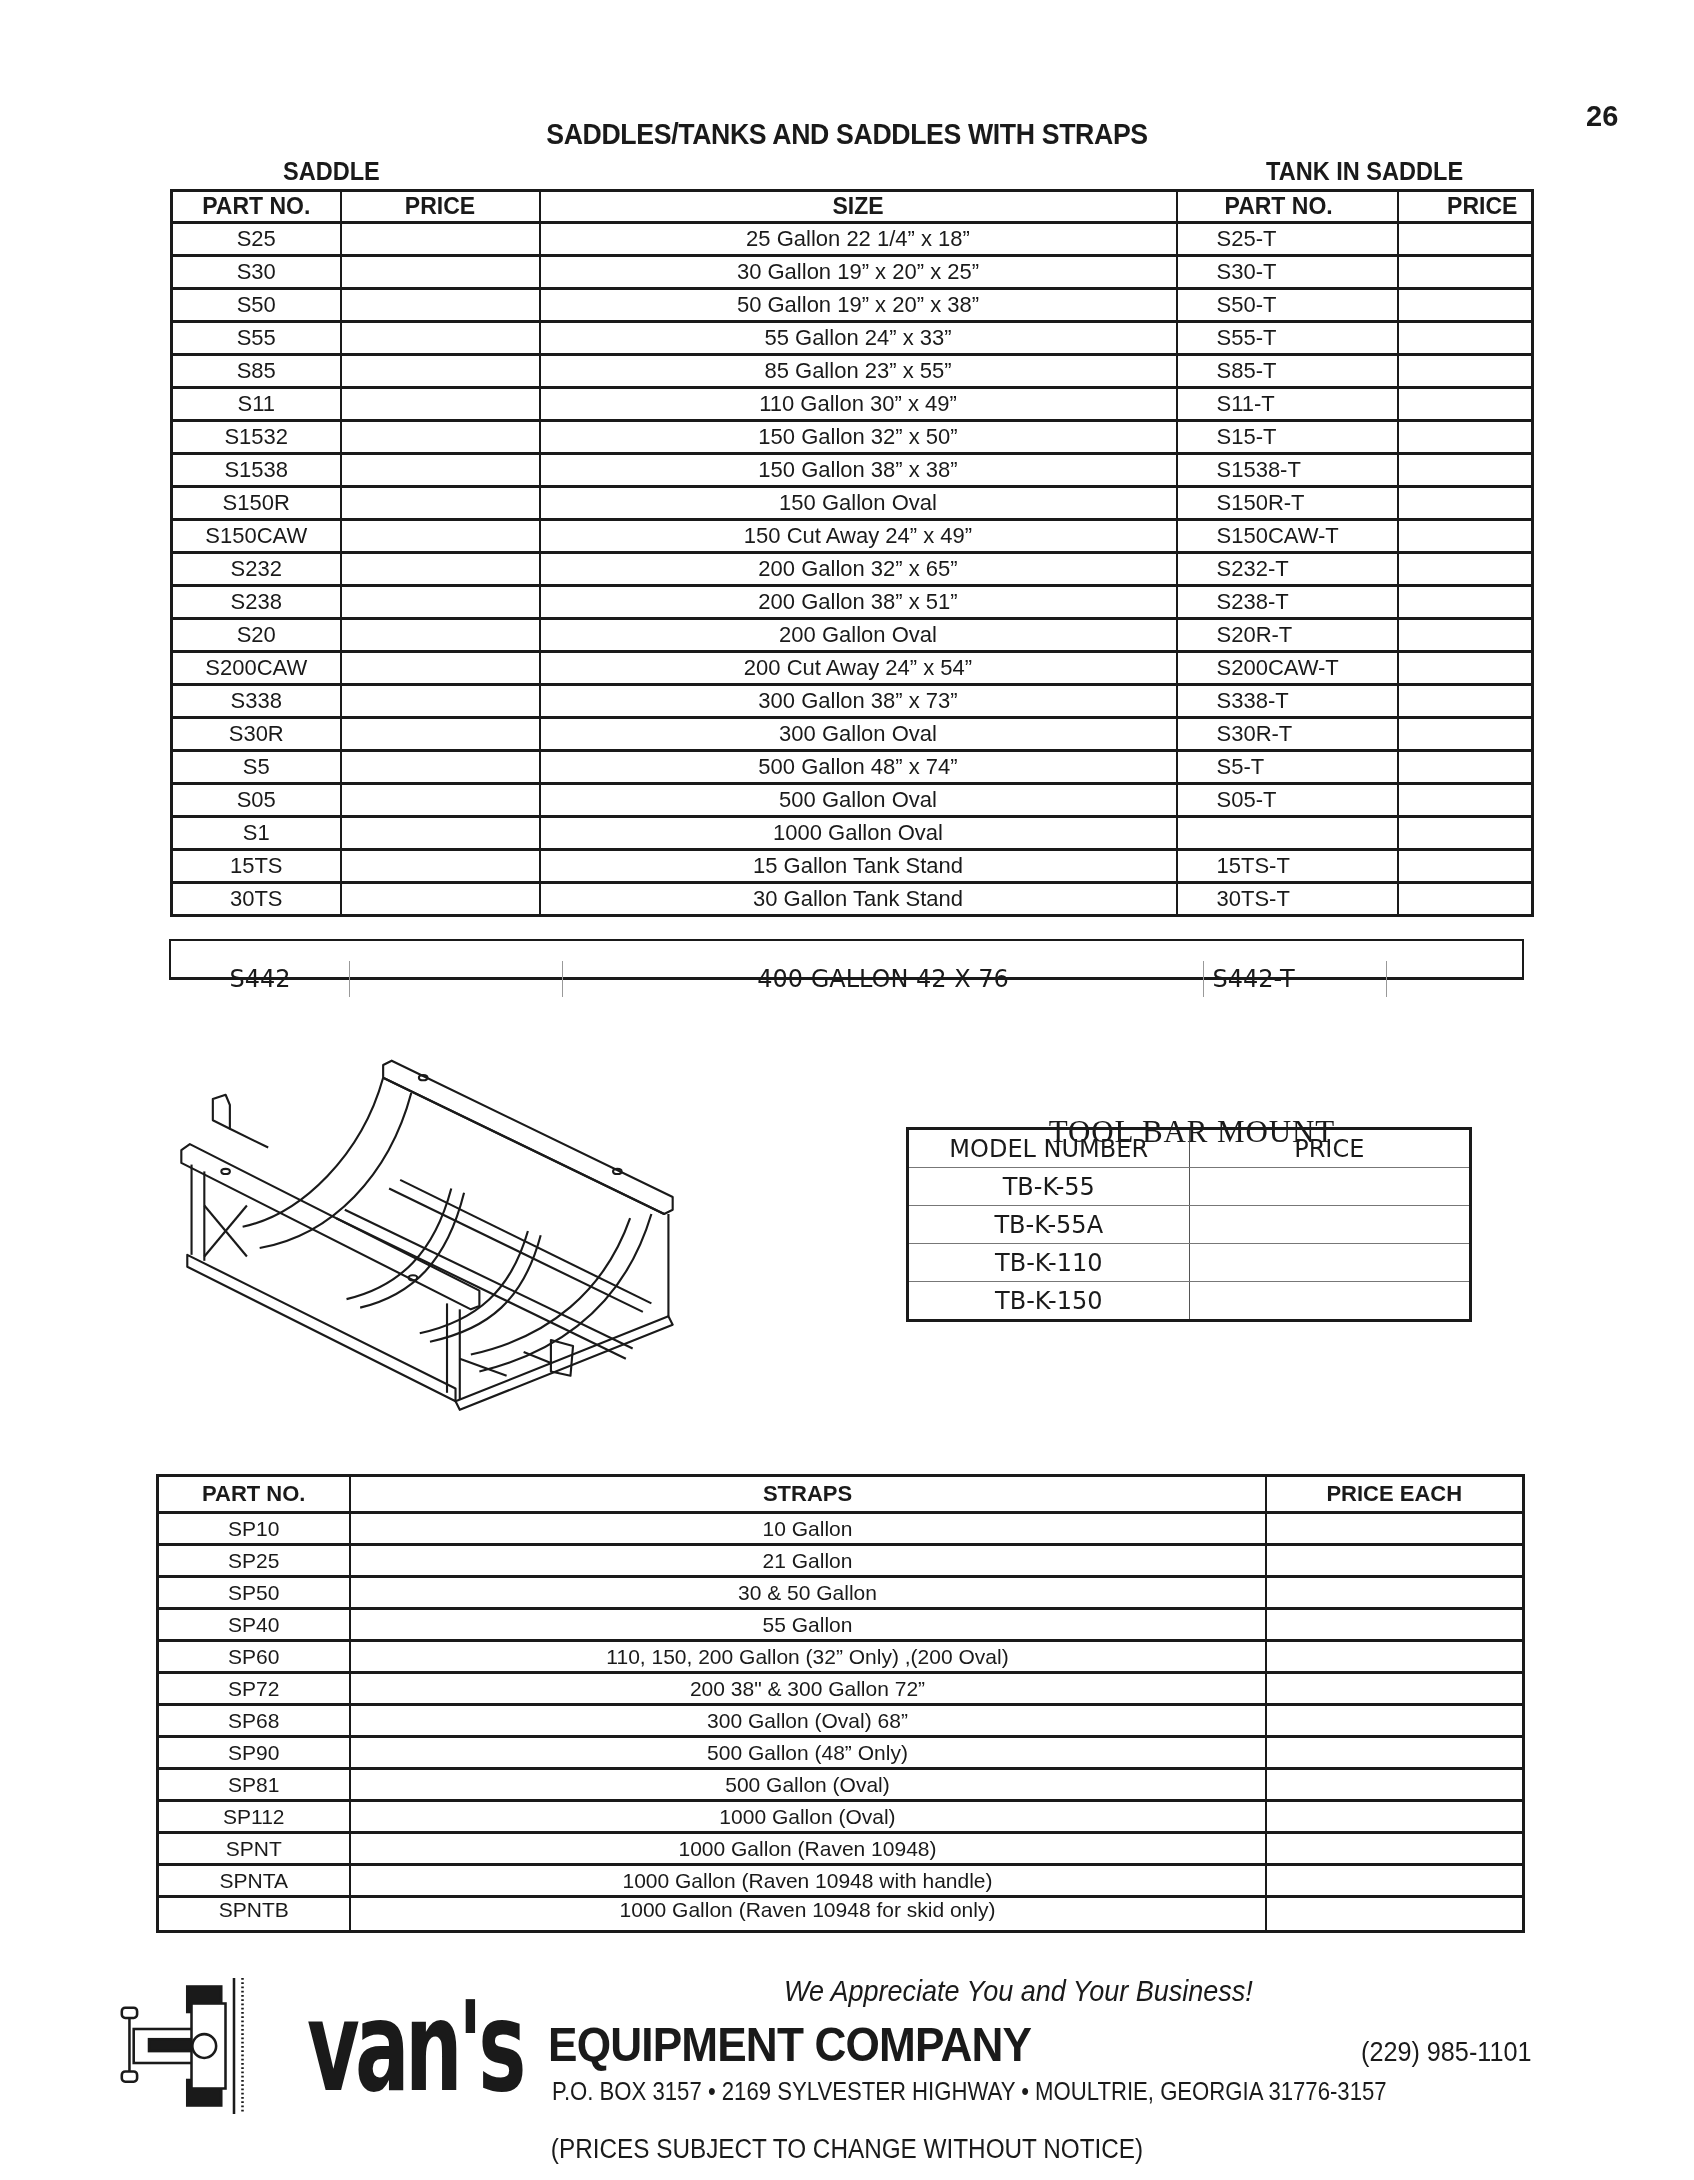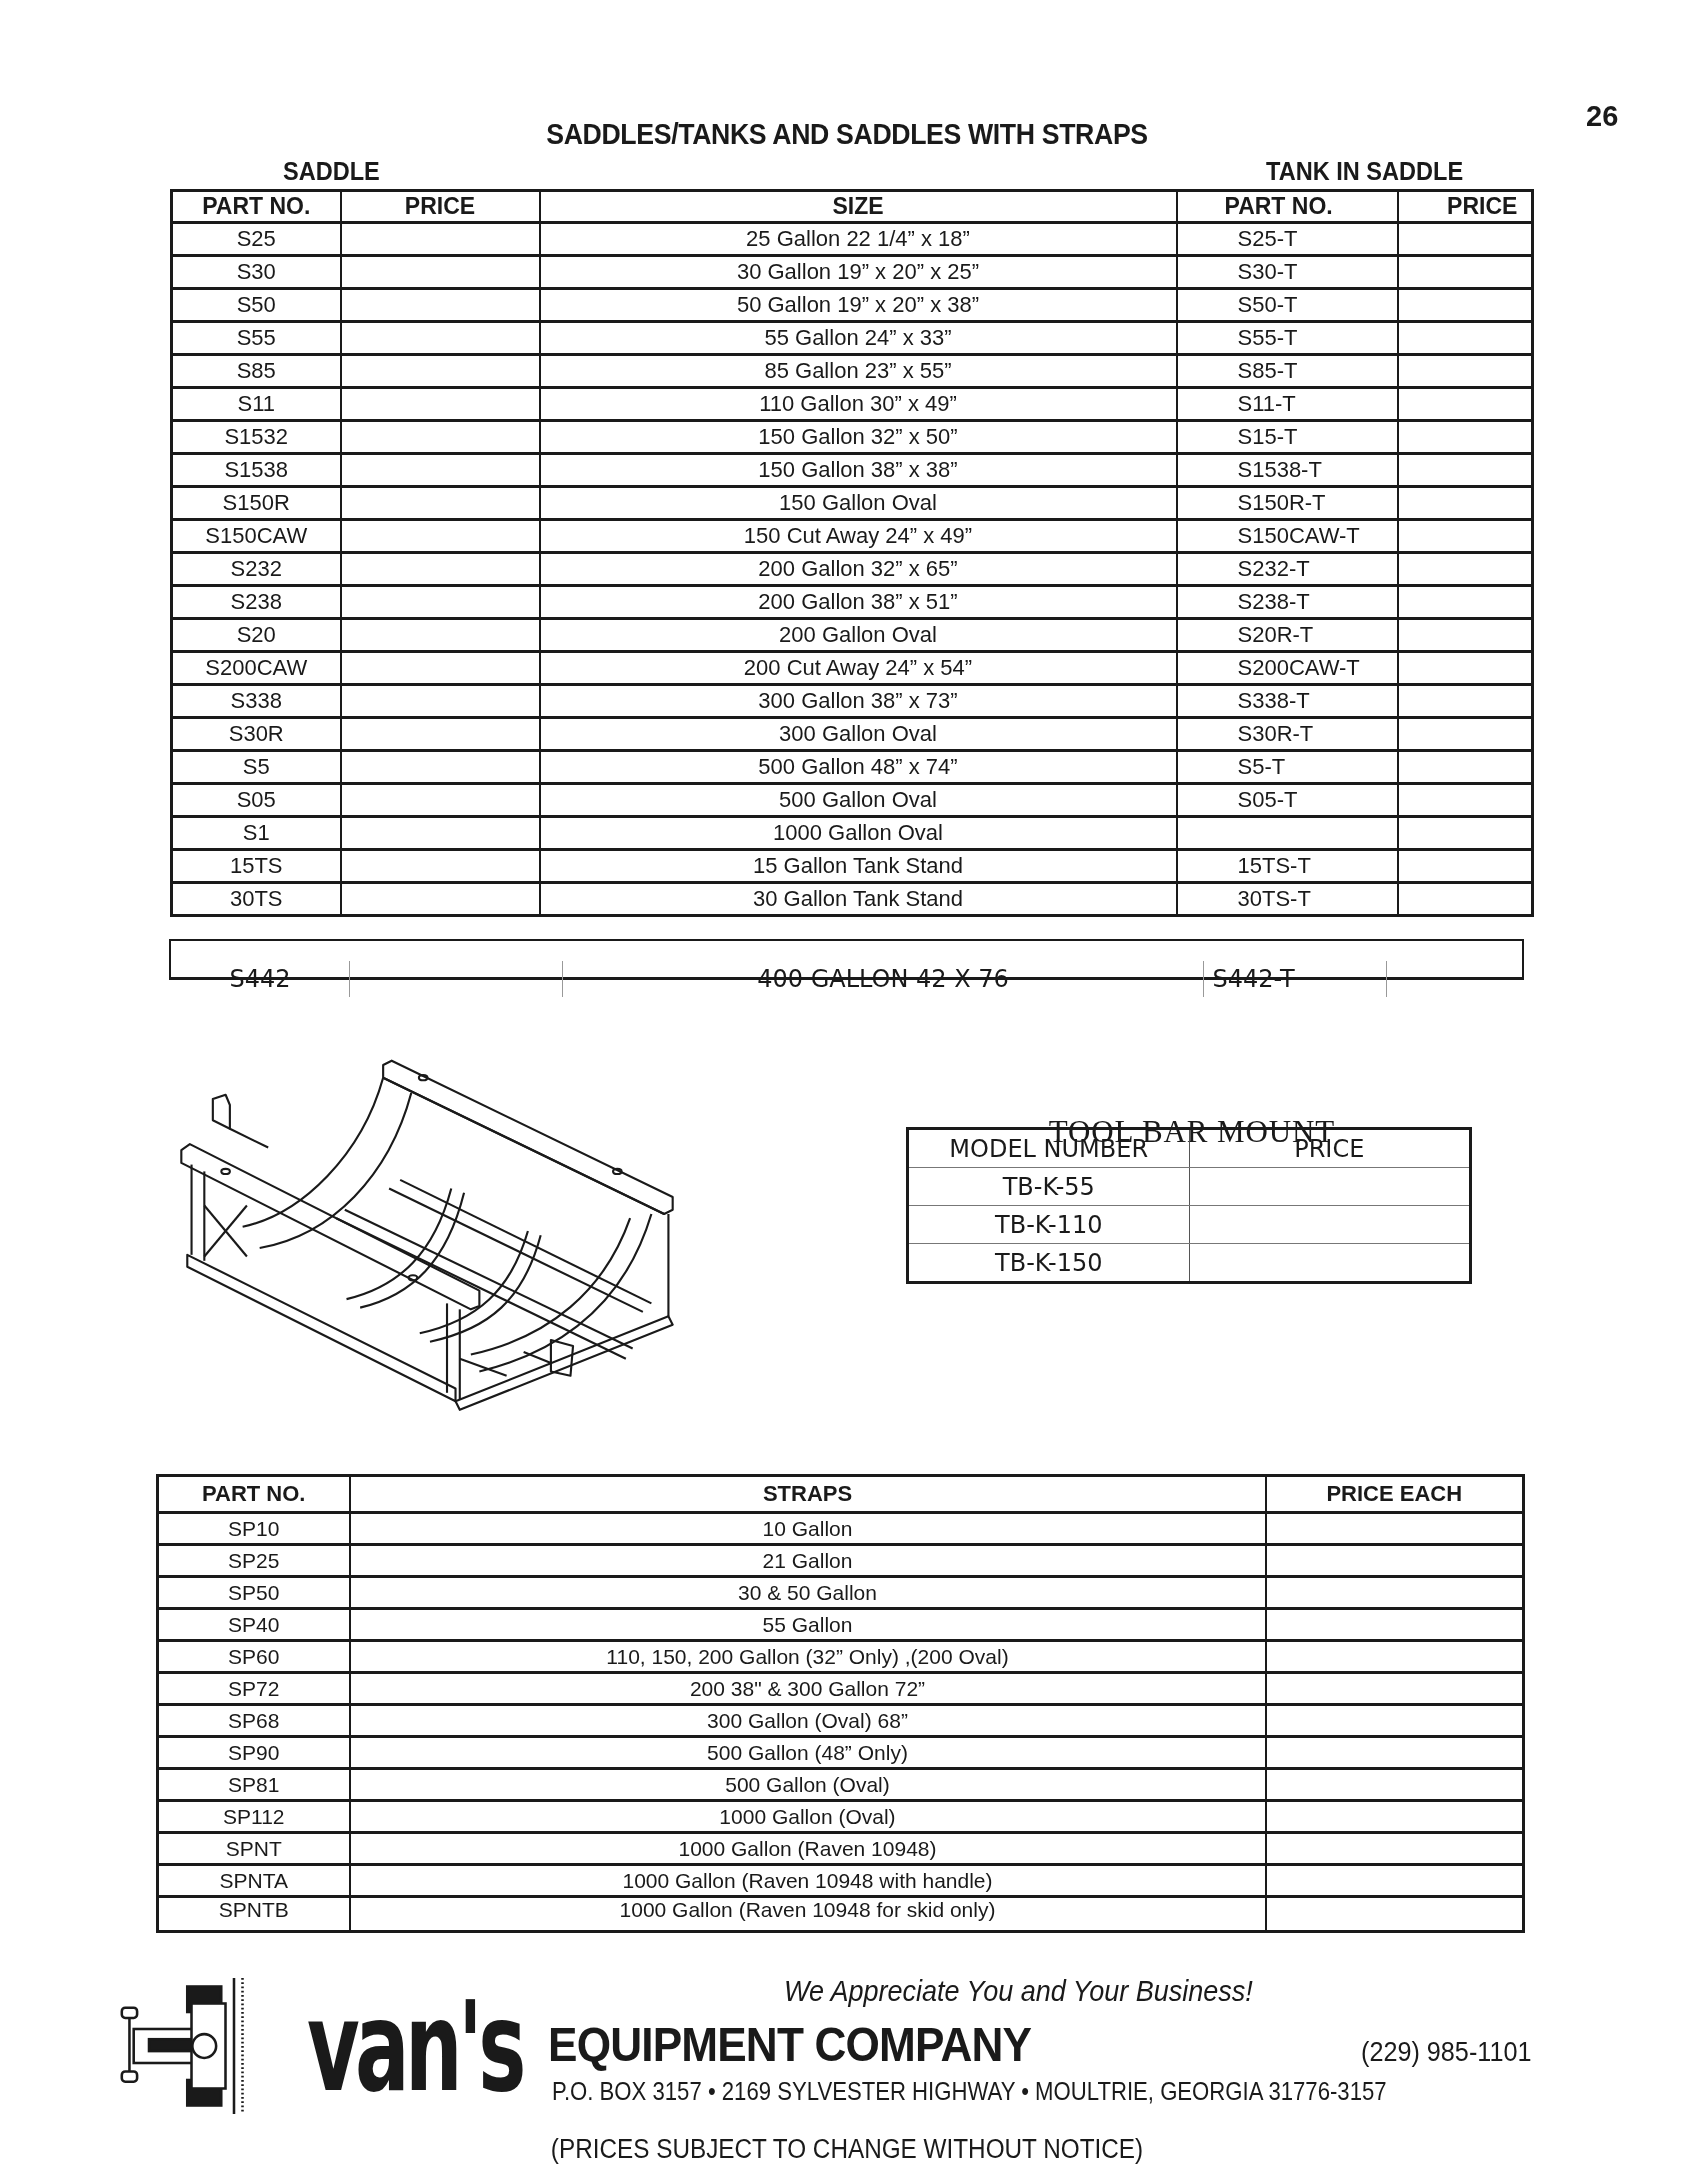--- a/index.html
+++ b/index.html
@@ -11,21 +11,21 @@
   .sub-saddle { left: 283px; top: 157px; font-size: 25.6px; font-weight: bold; transform: scaleX(0.92); transform-origin: left; }
   .sub-tank { left: 1266px; top: 157px; font-size: 25.6px; font-weight: bold; transform: scaleX(0.92); transform-origin: left; }
 
   table { border-collapse: collapse; table-layout: fixed; border-radius: 31px; }
   td, th { padding: 0; text-align: center; vertical-align: middle; overflow: hidden; white-space: nowrap; }
 
   
   .main-table { left: 170px; top: 189px; width: 1361px; border: 3.4px solid #1a1a1a; }
   .main-table th { height: 29px; font-size: 23px; font-weight: bold; border: 2.6px solid #1a1a1a; }
   .main-table td { height: 30px; font-size: 22px; border: 2.6px solid #1a1a1a; border-top-width: 3.4px; }
-  .main-table td.left { text-align: left; padding-left: 60px; }
+  .main-table td.left { text-align: left; padding-left: 39px; }
   .main-table th.right-head { text-align: right; padding-right: 13.6px; }
   .main-table th.left-head { text-align: left; padding-left: 47px; }
 
   .extra-row { left: 169px; top: 939px; width: 1351px; height: 36px; border: 2.6px solid #1a1a1a; border-bottom-width: 3.4px; display: flex; align-items: center; font-family: "DejaVu Sans", sans-serif; font-size: 24px; }
   .extra-row .cell { height: 100%; display: flex; align-items: center; border-right: 0.9px solid #999; box-sizing: border-box; margin-top: 40px; }
 
   
   .drawing { left: 166px; top: 1035px; width: 545px; height: 392px; }
 
   
@@ -289,20 +289,24 @@
     </colgroup>
   <thead>
     <tr>
       <th>MODEL NUMBER</th>
       <th>PRICE</th>
     </tr>
   </thead>
   <tbody id="tool-body">
       <tr>
         <td>TB-K-55</td>
+        <td></td>
+      </tr>
+      <tr>
+        <td>TB-K-55A</td>
         <td></td>
       </tr>
       <tr>
         <td>TB-K-110</td>
         <td></td>
       </tr>
       <tr>
         <td>TB-K-150</td>
         <td></td>
       </tr>

